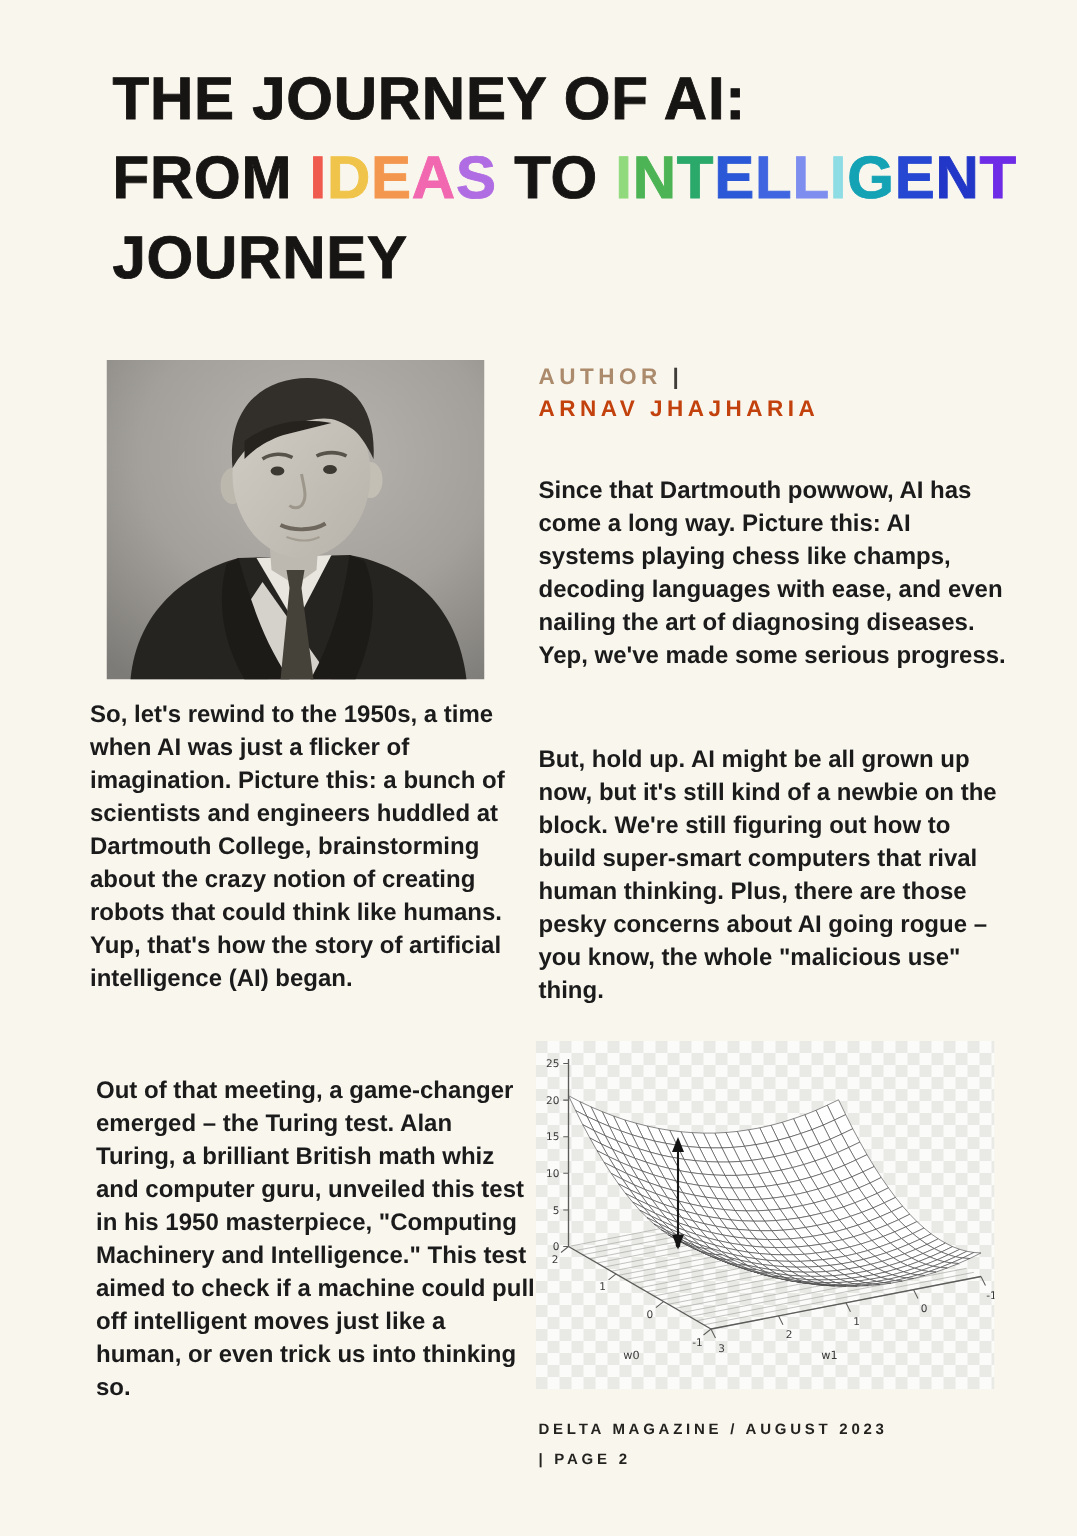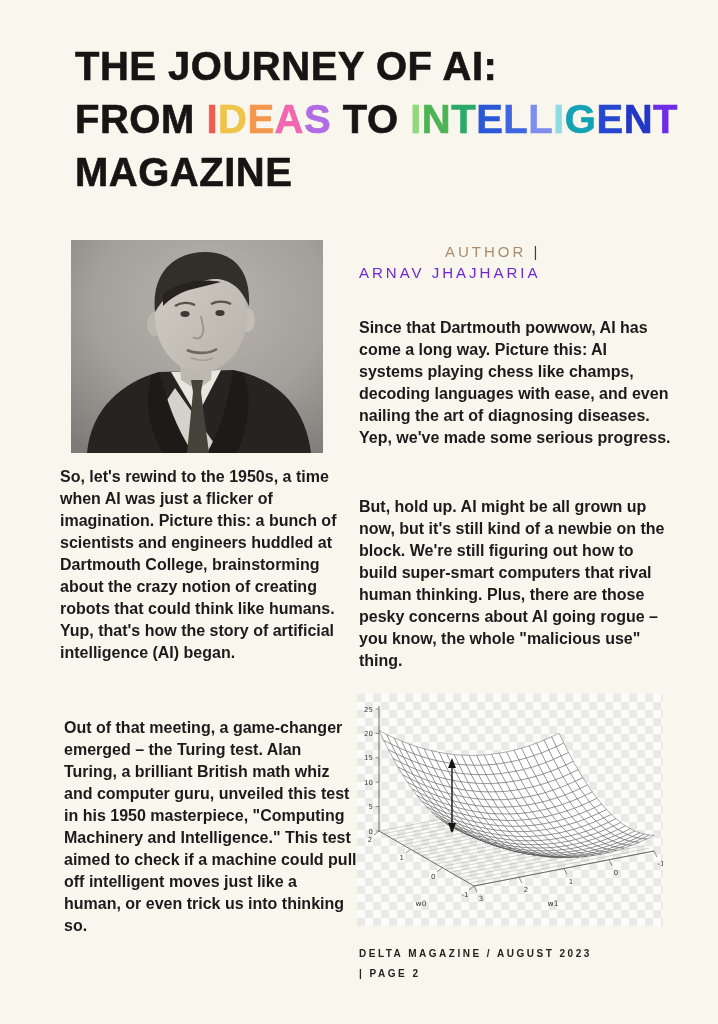--- a/index.html
+++ b/index.html
@@ -14,46 +14,46 @@
     letter-spacing:0.5px; color:#171513;
     -webkit-text-stroke:0.6px currentColor;
   }
   .title .t-line { white-space:nowrap;margin-left:12px; }
   .body-text {
     position:absolute; font-size:16px; font-weight:700;
     line-height:22px; color:#1b1b1b;
   }
   .author {
     position:absolute; left:359px; top:241px;
-    font-size:15px; font-weight:400; letter-spacing:3px; line-height:21px;text-align:right;
+    font-size:15px; font-weight:700; letter-spacing:3px; line-height:21px;
   }
   .author .a-label { color:#ab8b6c; }
   .author .a-sep { color:#3f3d3a; }
-  .author .a-name { color:#6d28d9; }
+  .author .a-name { color:#c2410c; }
   .photo {
     position:absolute; left:71px; top:240px; width:252px; height:213px;
   }
   .plot {
     position:absolute; left:357px; top:694px; width:306px; height:232px;
   }
   .footer {
     position:absolute; left:359px; top:944px;
     font-size:10px; font-weight:800; letter-spacing:2.5px;
     line-height:20px; color:#24231f;
   }
 </style>
 </head>
 <body>
 
 <div class="page">
 
   <div class="title">
     <div class="t-line">THE JOURNEY OF AI:</div>
     <div class="t-line"><span style="color: rgb(23, 21, 19);">FROM </span><span style="color: rgb(240, 91, 79);">I</span><span style="color: rgb(240, 196, 75);">D</span><span style="color: rgb(244, 151, 78);">E</span><span style="color: rgb(241, 104, 176);">A</span><span style="color: rgb(176, 108, 226);">S</span><span style="color: rgb(23, 21, 19);"> TO </span><span style="color: rgb(144, 217, 125);">I</span><span style="color: rgb(77, 180, 85);">N</span><span style="color: rgb(42, 169, 107);">T</span><span style="color: rgb(43, 88, 214);">E</span><span style="color: rgb(63, 102, 224);">L</span><span style="color: rgb(126, 142, 239);">L</span><span style="color: rgb(142, 220, 228);">I</span><span style="color: rgb(20, 162, 181);">G</span><span style="color: rgb(38, 71, 210);">E</span><span style="color: rgb(34, 55, 199);">N</span><span style="color: rgb(110, 44, 230);">T</span></div>
-    <div class="t-line">MAGAZINE</div>
+    <div class="t-line">JOURNEY</div>
   </div>
 
   <svg class="photo" viewBox="0 0 252 213" aria-hidden="true">
     <defs>
       <radialGradient id="pbg" cx="55%" cy="30%" r="85%">
         <stop offset="0%" stop-color="#b7b4af"></stop>
         <stop offset="55%" stop-color="#a3a09b"></stop>
         <stop offset="100%" stop-color="#7d7b77"></stop>
       </radialGradient>
       <linearGradient id="faceg" x1="0" y1="0" x2="1" y2="1">

